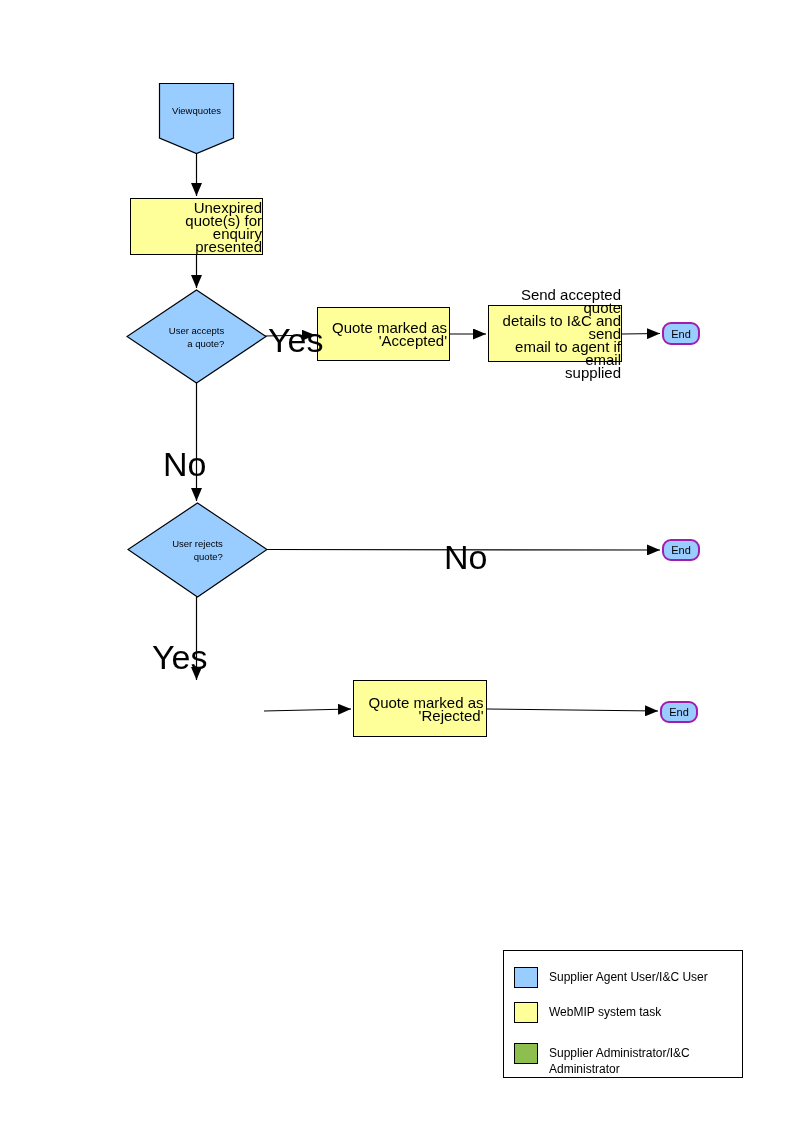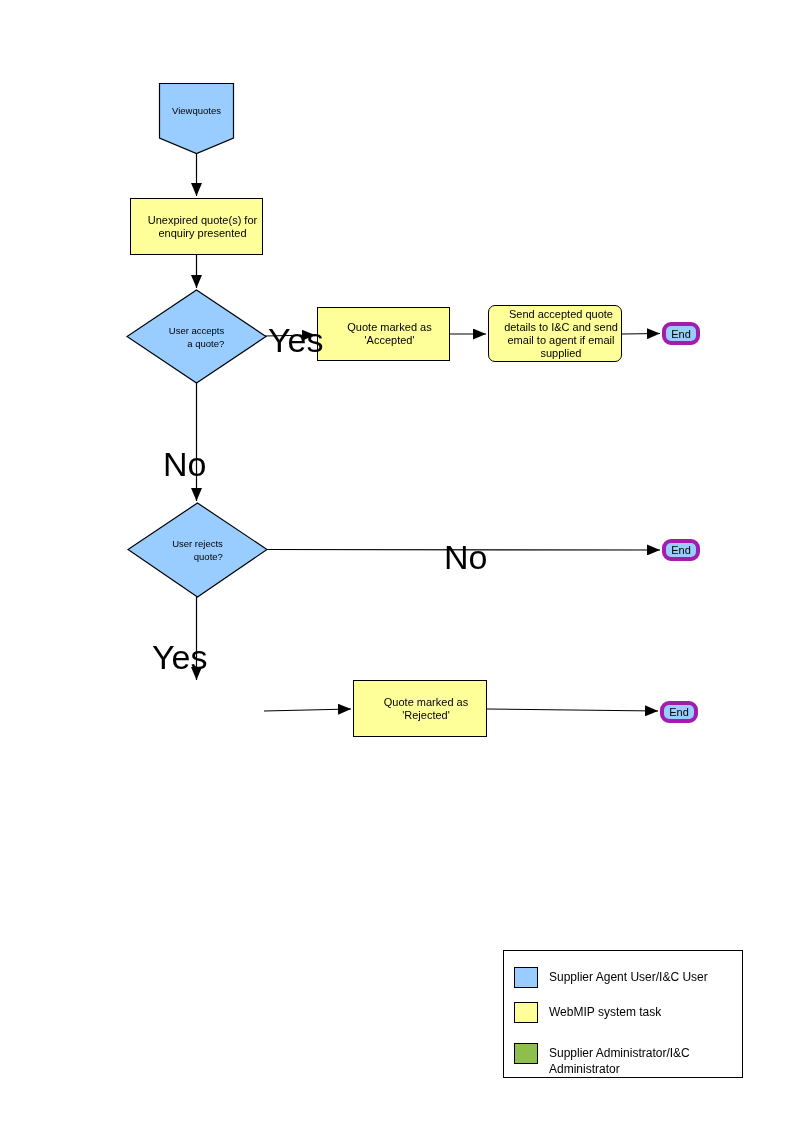--- a/index.html
+++ b/index.html
@@ -32,32 +32,32 @@
   }
   .process {
     position: absolute;
     z-index: 2;
     background: #FFFF99;
     border: 1px solid #000000;
     box-sizing: border-box;
     display: flex;
     align-items: center;
     justify-content: center;
-    text-align: center;
-    font-size: 11px;
+    text-align: right;
+    font-size: 15px;
     line-height: 13px;
     color: #000000;
     white-space: pre-line;
     padding-left: 12px;
   }
   .terminator {
     position: absolute;
     z-index: 2;
     background: #99CCFF;
-    border: 4px solid #a21caf;
+    border: 2px solid #a21caf;
     border-radius: 9px;
     box-sizing: border-box;
     display: flex;
     align-items: center;
     justify-content: center;
     font-size: 11px;
     color: #000000;
   }
   .edge-label {
     position: absolute;
@@ -137,21 +137,21 @@
     <polygon points="70.5,1 140,47.5 70.5,94 1,47.5" fill="#99CCFF" stroke="#000000" stroke-width="1.2"></polygon>
   </svg>
   <div class="node-label" style="left:126px; top:289px; width:141px; height:95px;">User accepts
 a quote?</div>
 
   <div class="edge-label" style="left:268px; top:303px;">Yes</div>
 
   <div class="process" style="left:317px; top:307px; width:133px; height:54px;">Quote marked as
 'Accepted'</div>
 
-  <div class="process" style="left:488px; top:305px; width:134px; height:57px;border-radius:7px;">Send accepted quote
+  <div class="process" style="left:488px; top:305px; width:134px; height:57px;">Send accepted quote
 details to I&amp;C and send
 email to agent if email
 supplied</div>
 
   <div class="terminator" style="left:662px; top:322px; width:38px; height:23px;">End</div>
 
   <div class="edge-label" style="left:163px; top:427px;">No</div>
 
   <svg class="shape-svg" style="left:127px; top:502px;" width="141" height="96">
     <polygon points="70.5,1 140,47.5 70.5,95 1,47.5" fill="#99CCFF" stroke="#000000" stroke-width="1.2"></polygon>

